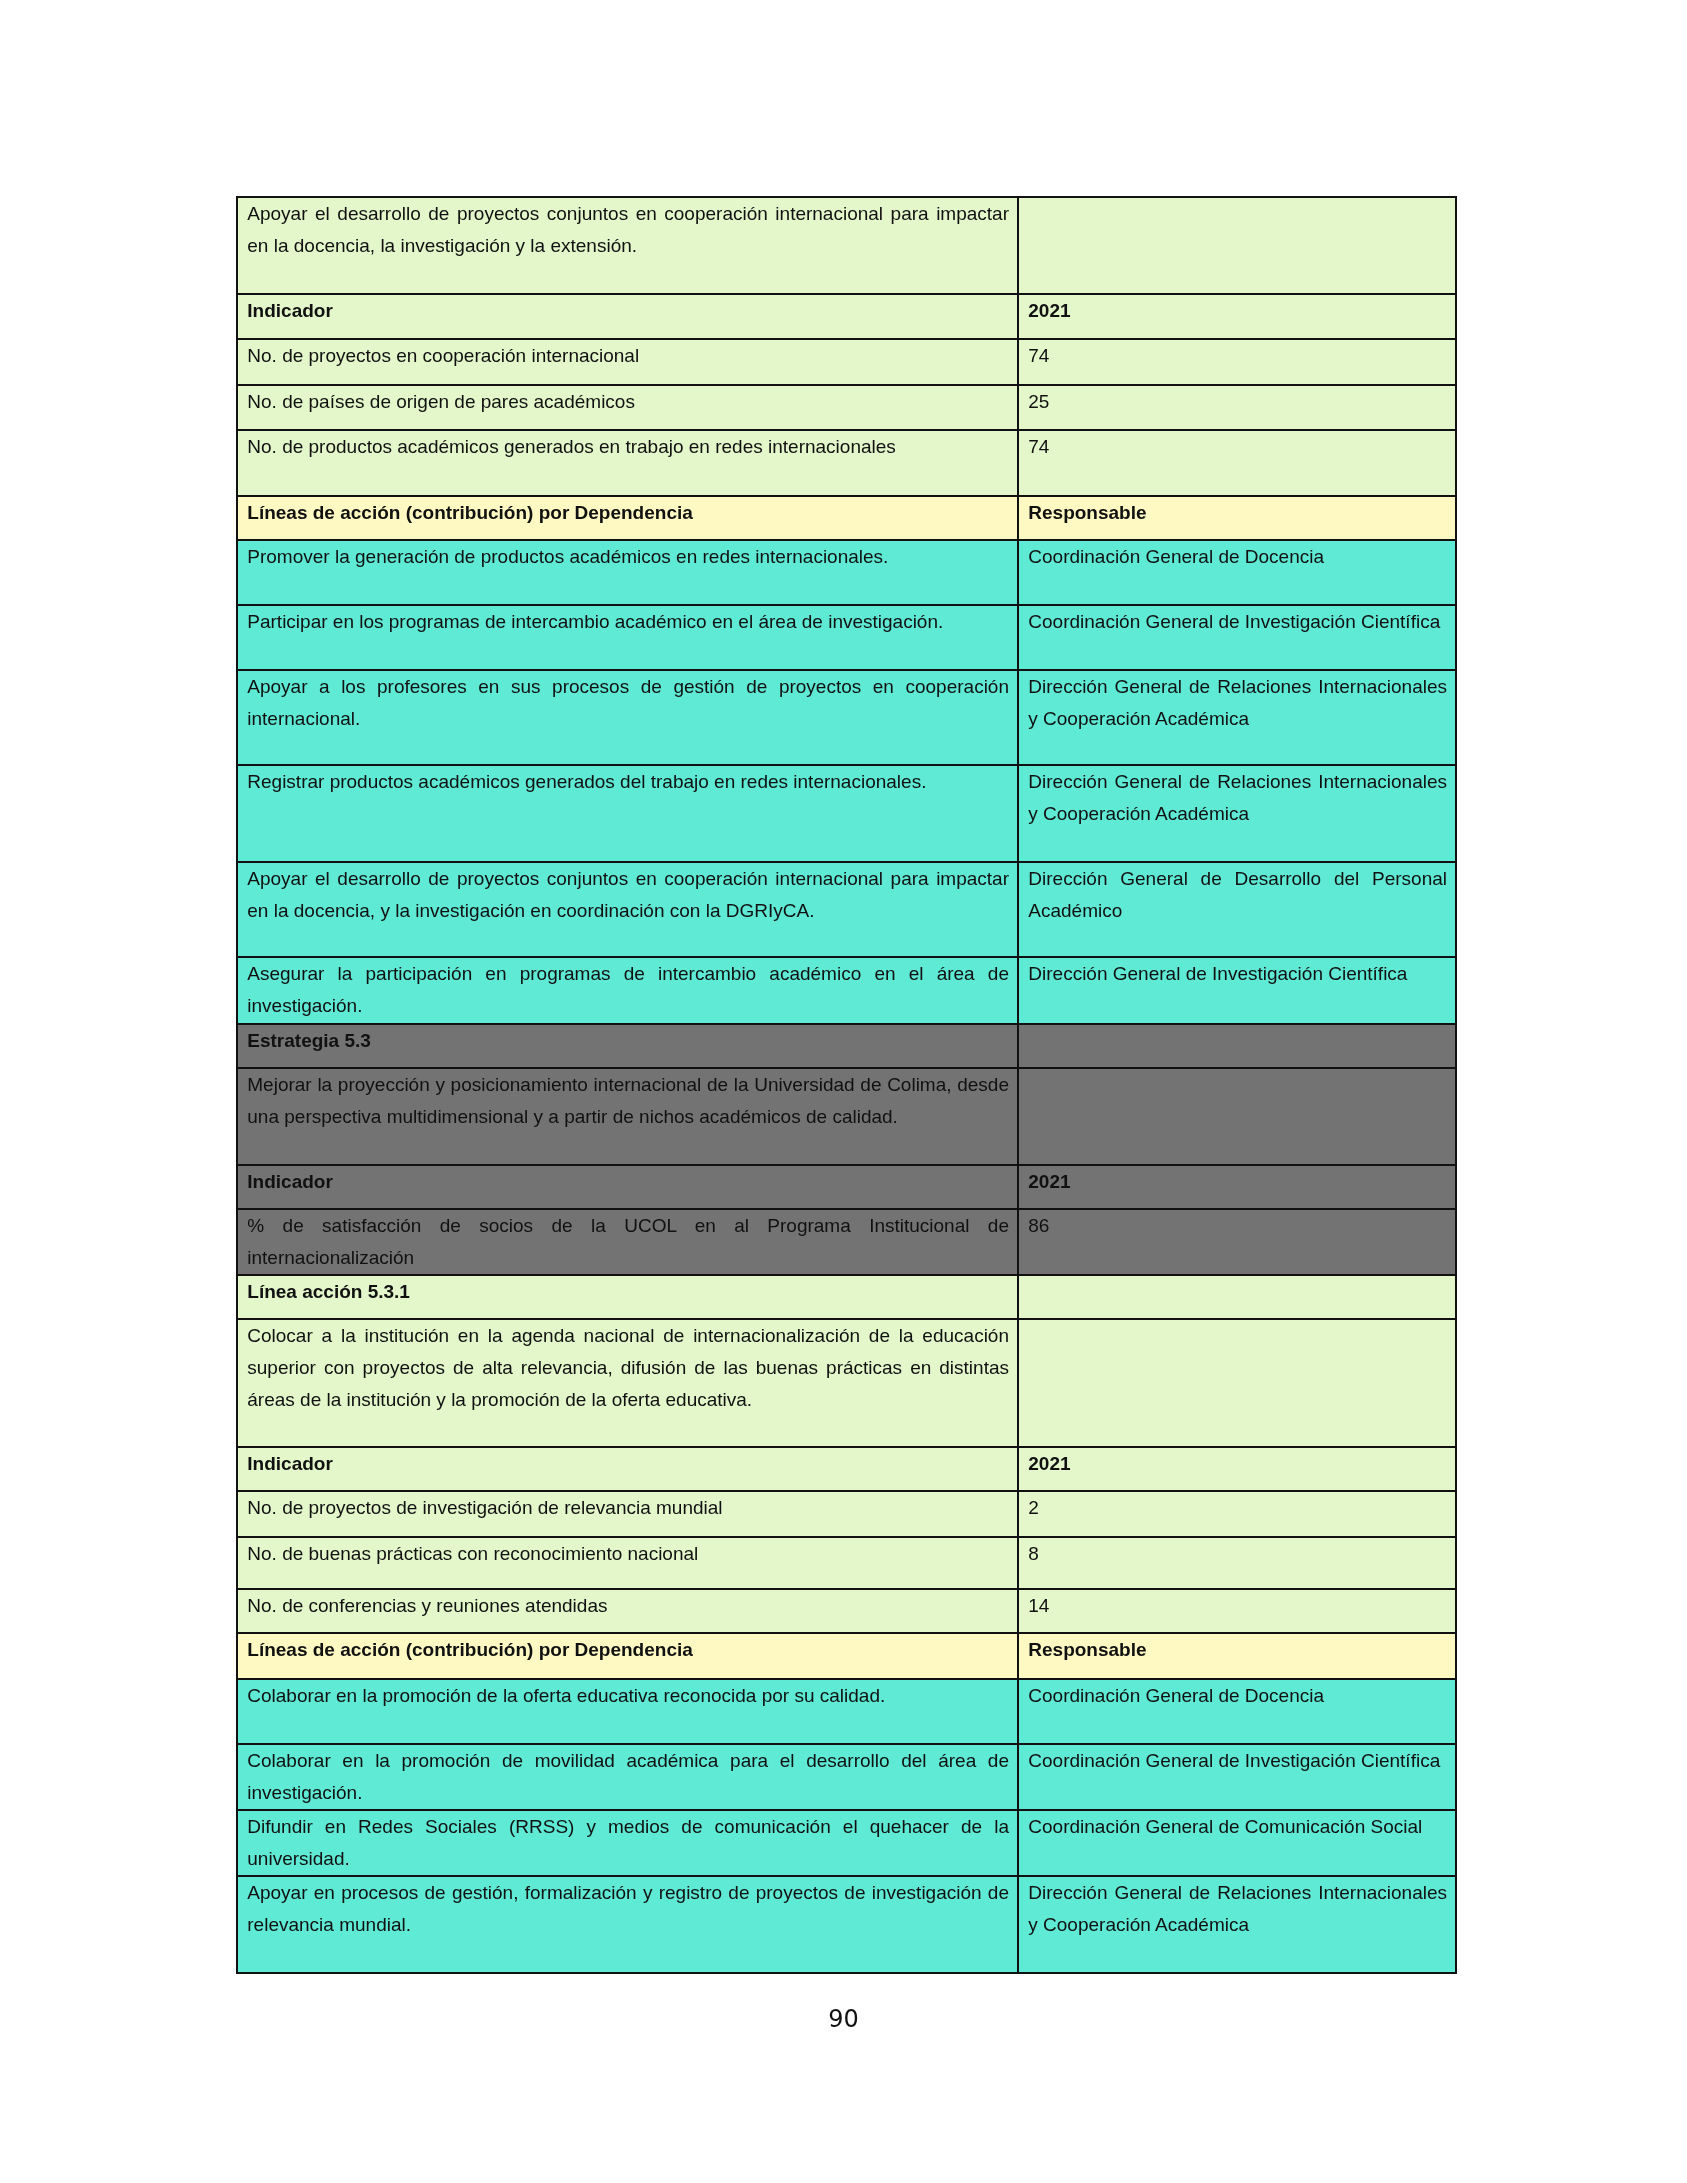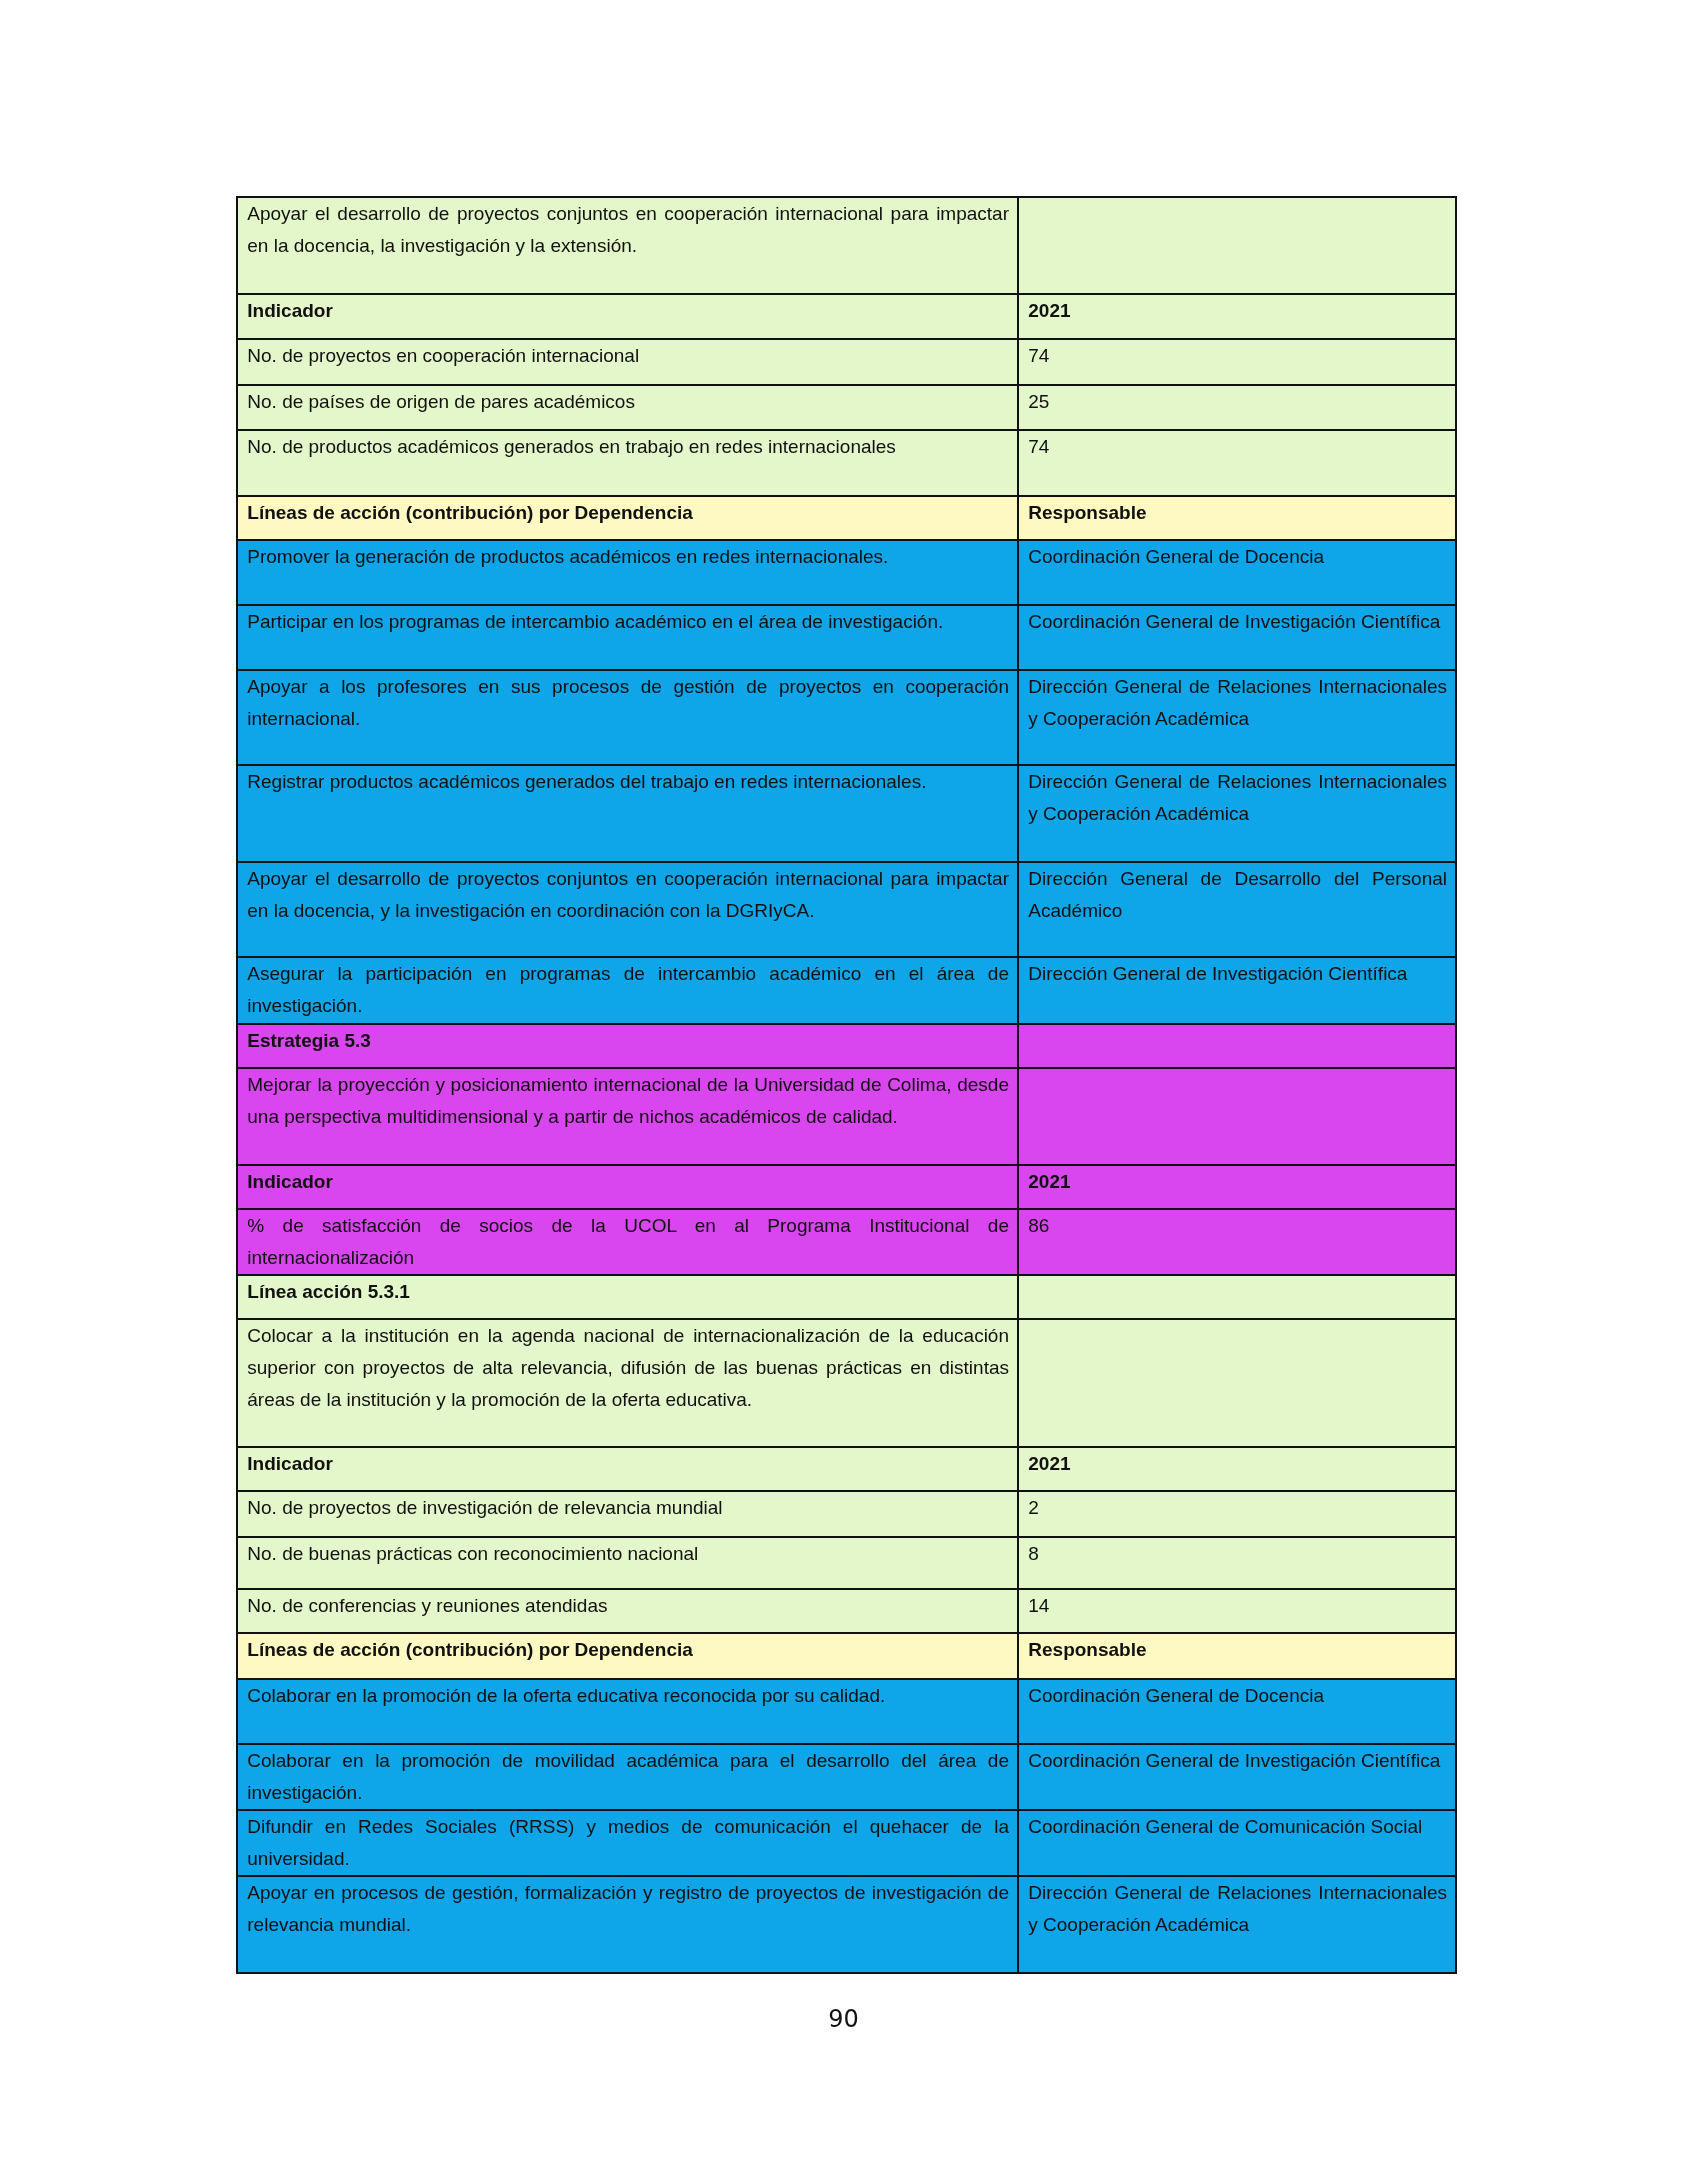--- a/index.html
+++ b/index.html
@@ -10,22 +10,22 @@
   }
   .page-table td {
     border: 2px solid #111; vertical-align: top;
     font-size: 19px; line-height: 32px; padding: 0 8px 0 9.3px;
     text-align: justify;
   }
   .page-table col.c1 { width: 781px; }
   .page-table col.c2 { width: 438px; }
   .green td { background: #e4f7cb; }
   .hdr td { background: #fef9c3; font-weight: bold; }
-  .gray td { background: #0ea5e9; }
-  .teal td { background: #d946ef; }
+  .gray td { background: #5eead4; }
+  .teal td { background: #737373; }
   .bold { font-weight: bold; }
   .num { text-align: right; }
   .page-number {
     position: absolute; left: 0; width: 1687px; top: 2005px;
     text-align: center; font-family: "DejaVu Sans", sans-serif; font-size: 24px; color: #111;
   }
 </style>
 </head>
 <body>
 

